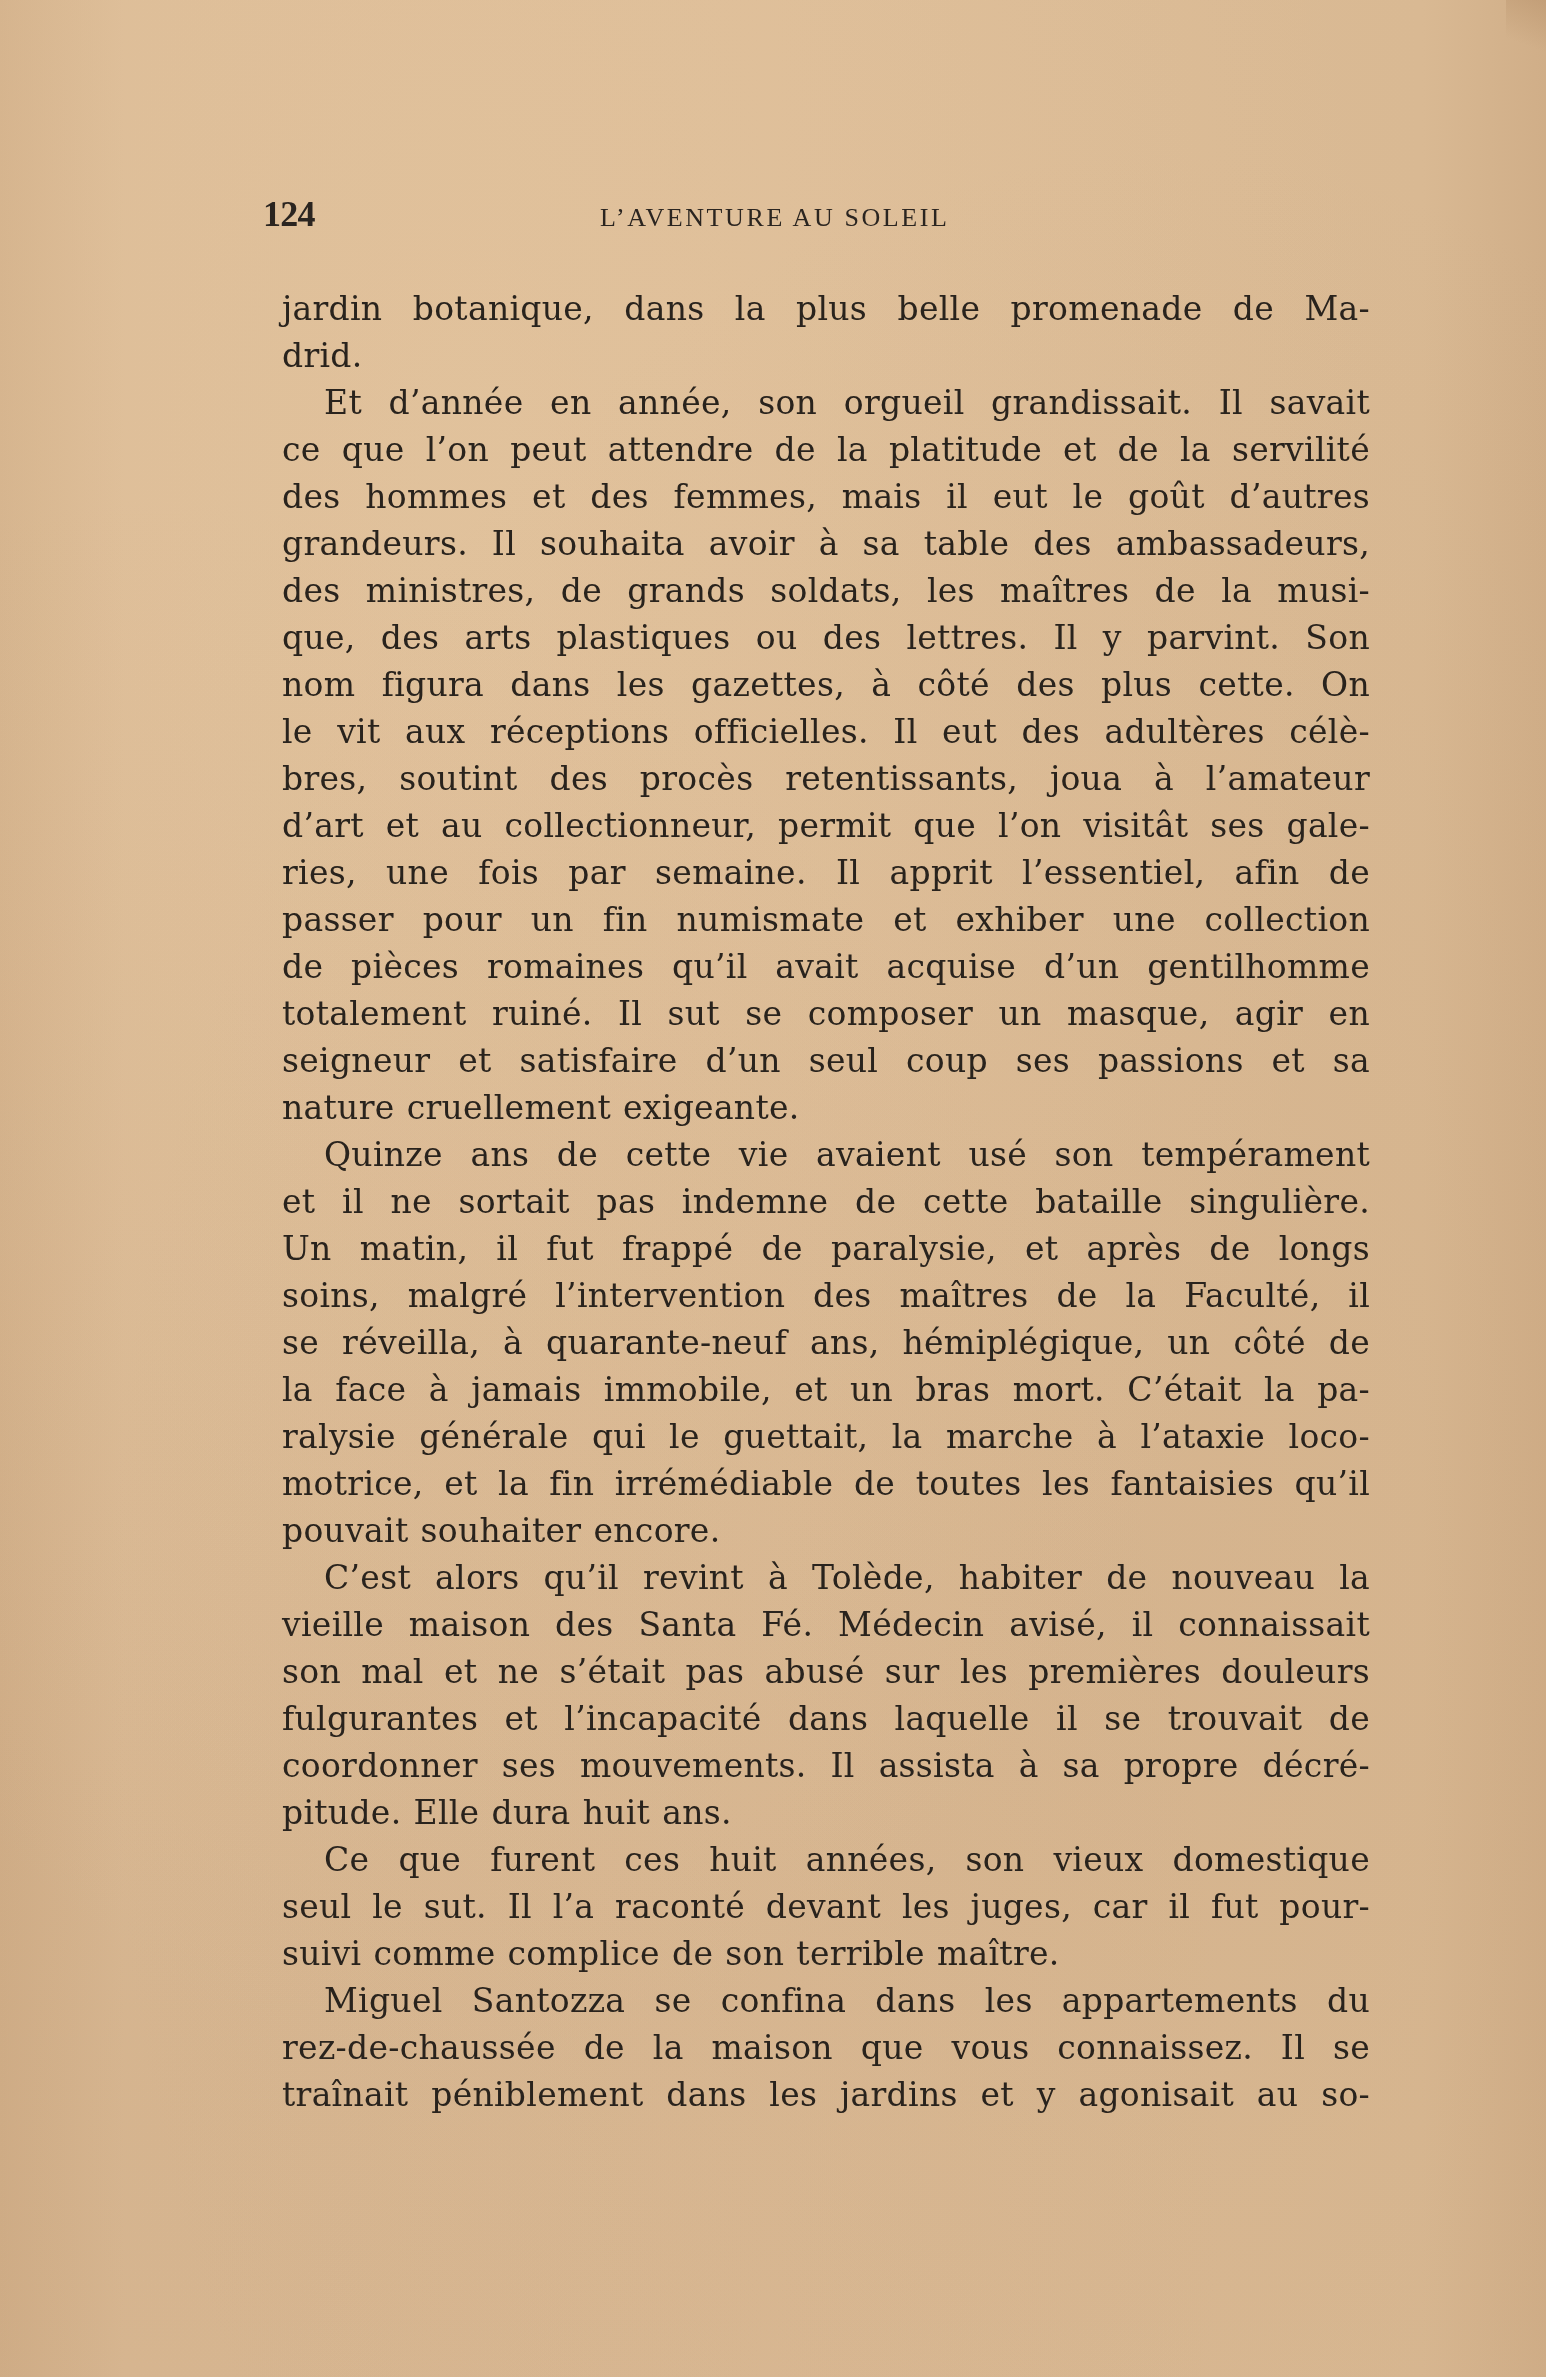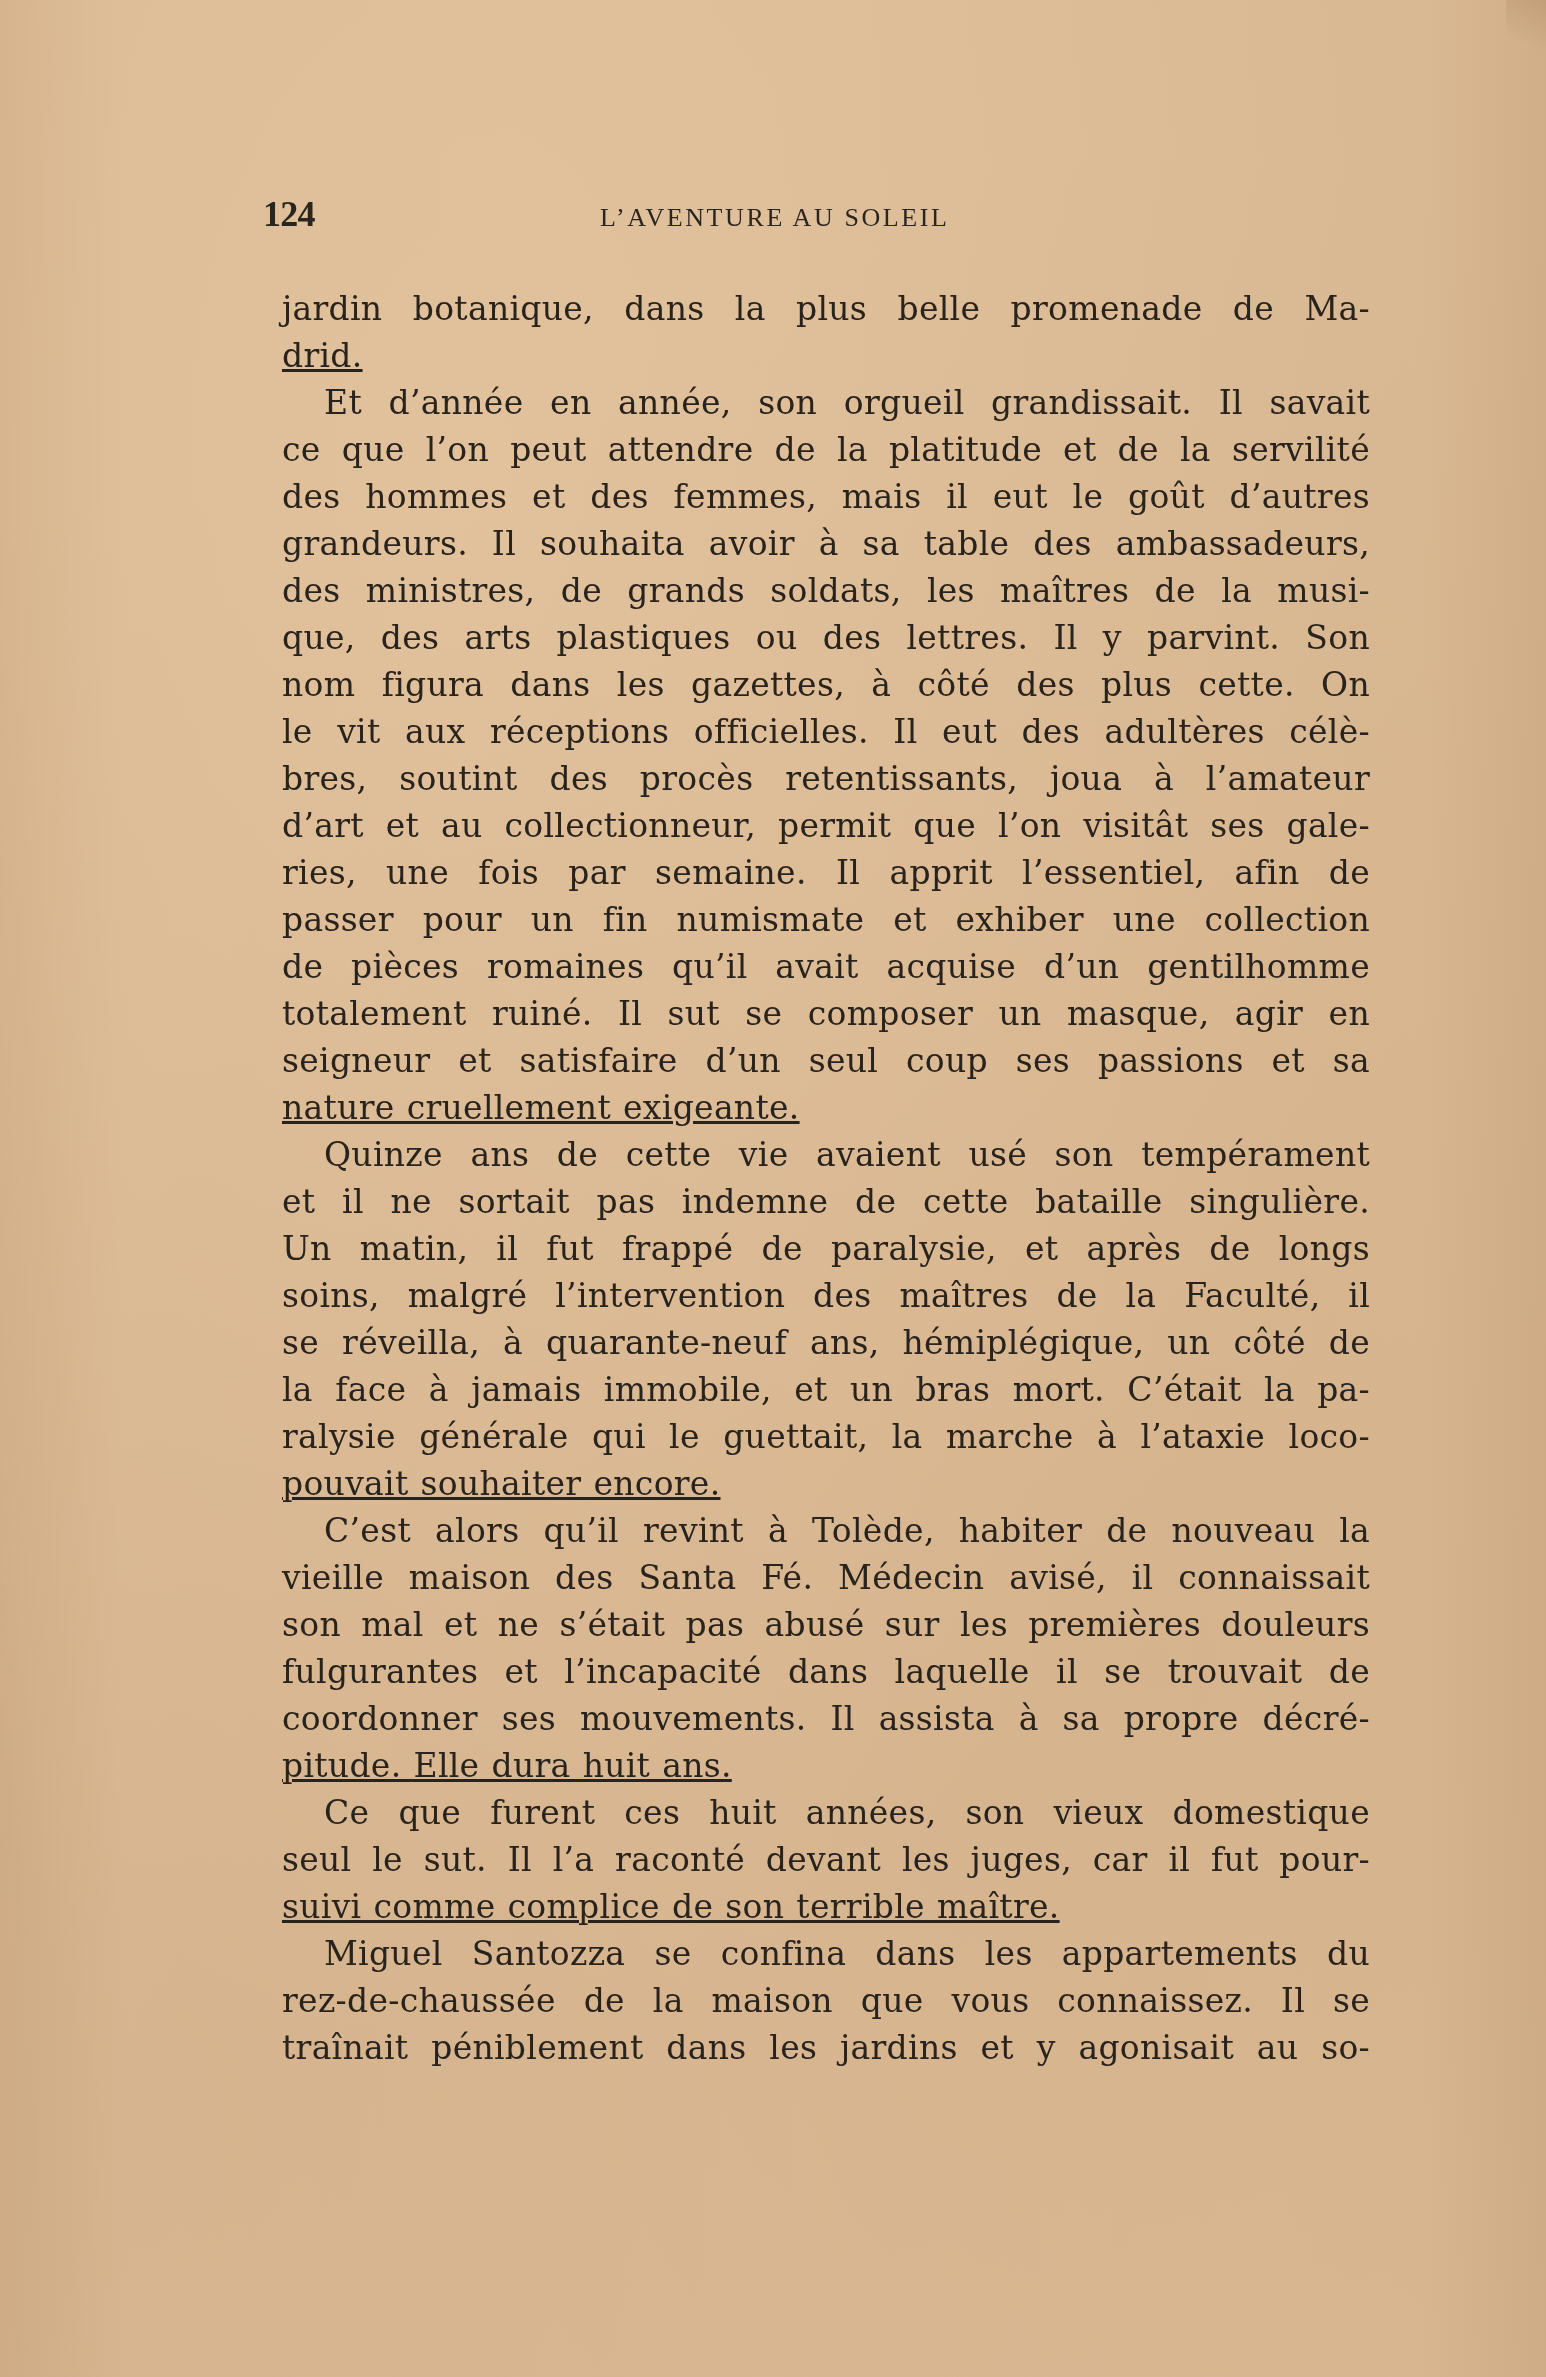--- a/index.html
+++ b/index.html
@@ -78,21 +78,20 @@
       text-align-last: justify;
       letter-spacing: 0.3px;
       word-spacing: 1.3px;
       color: #29231d;
     }
     .line.indent {
       padding-left: 42px;
     }
     .line.last {
       text-align-last: left;
-      text-decoration: underline;
     }
   </style>
 </head>
 <body>
 
 <div class="page">
   <div class="fold-mark"></div>
 
   <div class="header">
     <span class="page-number">124</span>
@@ -118,20 +117,21 @@
       <span class="line">totalement ruiné. Il sut se composer un masque, agir en</span>
       <span class="line">seigneur et satisfaire d’un seul coup ses passions et sa</span>
       <span class="line last">nature cruellement exigeante.</span>
       <span class="line indent">Quinze ans de cette vie avaient usé son tempérament</span>
       <span class="line">et il ne sortait pas indemne de cette bataille singulière.</span>
       <span class="line">Un matin, il fut frappé de paralysie, et après de longs</span>
       <span class="line">soins, malgré l’intervention des maîtres de la Faculté, il</span>
       <span class="line">se réveilla, à quarante-neuf ans, hémiplégique, un côté de</span>
       <span class="line">la face à jamais immobile, et un bras mort. C’était la pa-</span>
       <span class="line">ralysie générale qui le guettait, la marche à l’ataxie loco-</span>
+      <span class="line">motrice, et la fin irrémédiable de toutes les fantaisies qu’il</span>
       <span class="line last">pouvait souhaiter encore.</span>
       <span class="line indent">C’est alors qu’il revint à Tolède, habiter de nouveau la</span>
       <span class="line">vieille maison des Santa Fé. Médecin avisé, il connaissait</span>
       <span class="line">son mal et ne s’était pas abusé sur les premières douleurs</span>
       <span class="line">fulgurantes et l’incapacité dans laquelle il se trouvait de</span>
       <span class="line">coordonner ses mouvements. Il assista à sa propre décré-</span>
       <span class="line last">pitude. Elle dura huit ans.</span>
       <span class="line indent">Ce que furent ces huit années, son vieux domestique</span>
       <span class="line">seul le sut. Il l’a raconté devant les juges, car il fut pour-</span>
       <span class="line last">suivi comme complice de son terrible maître.</span>

